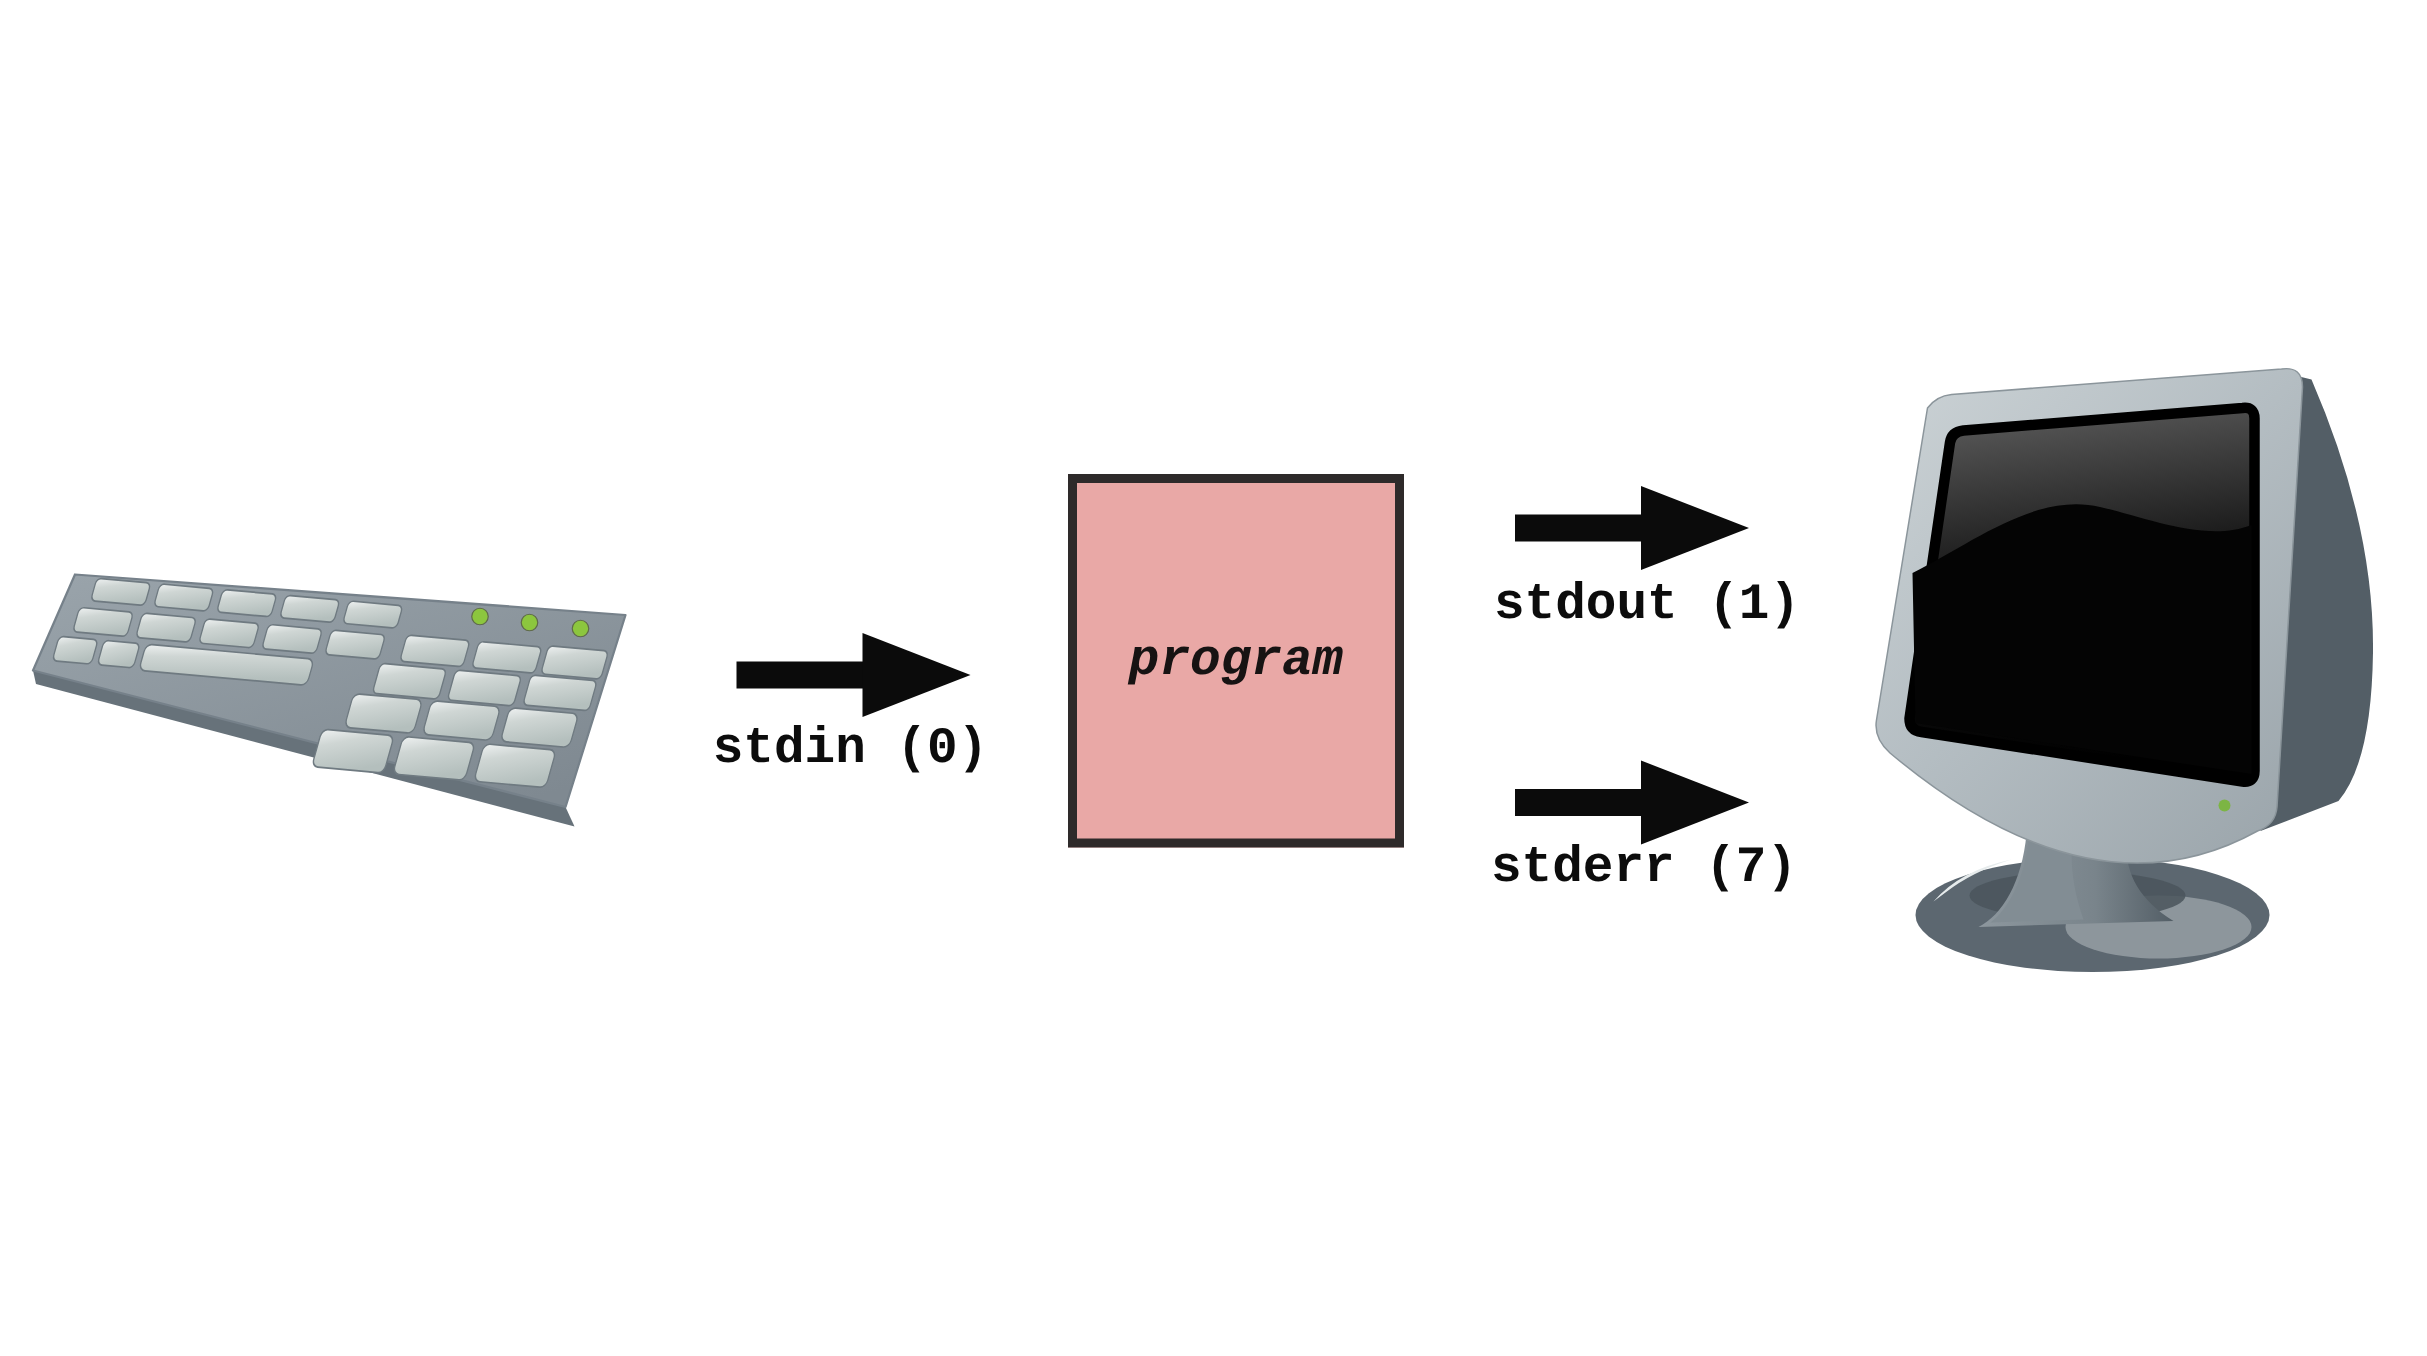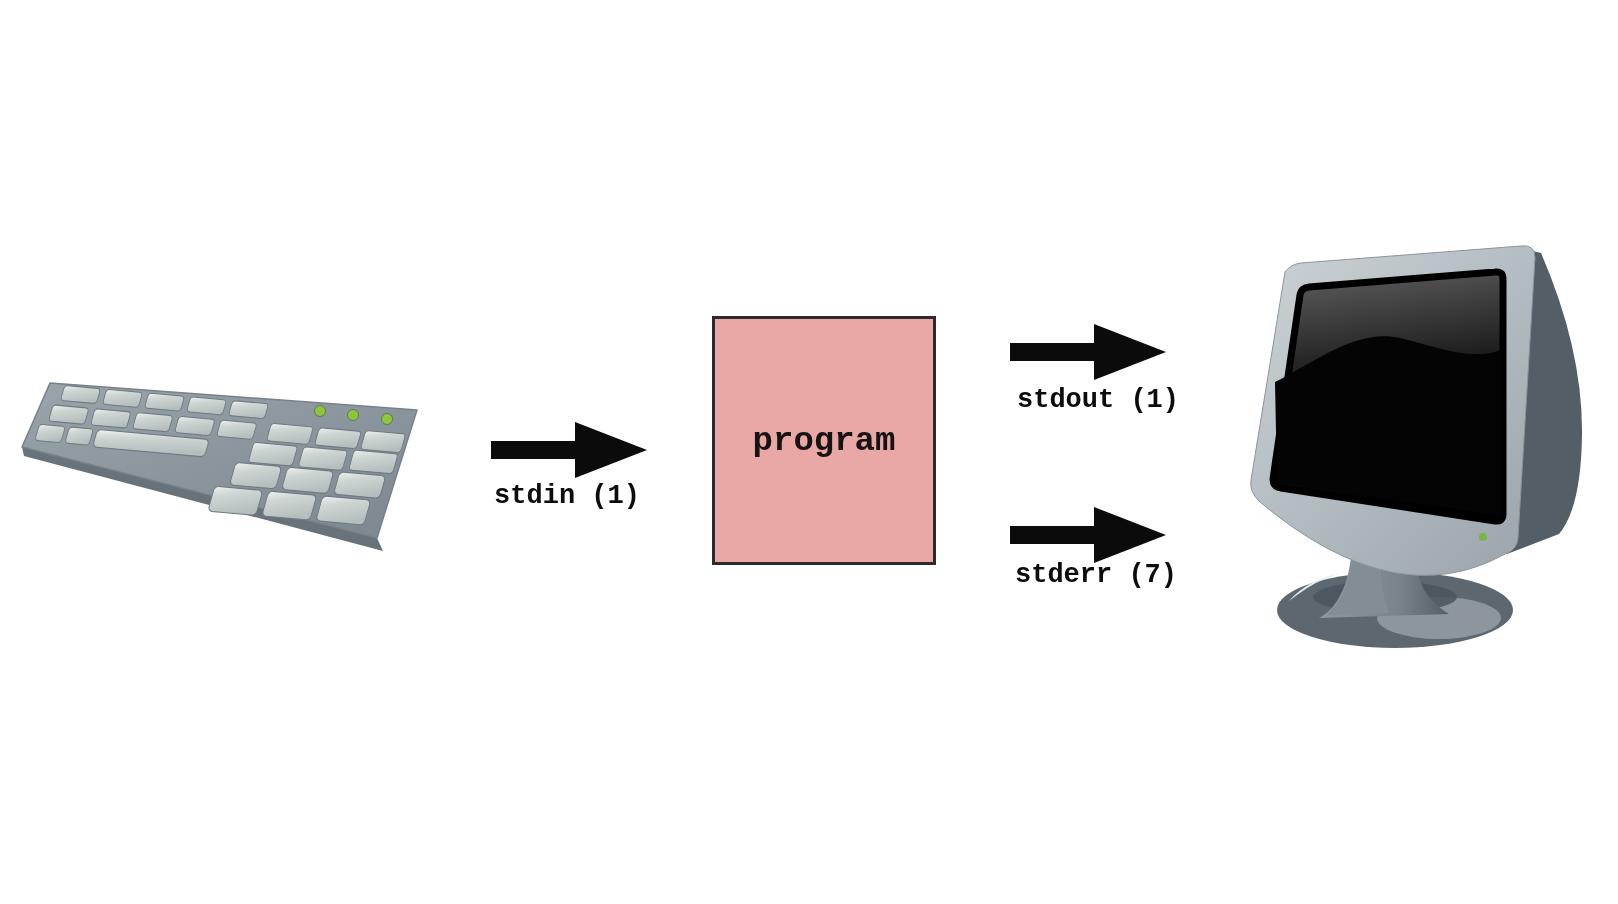--- a/index.html
+++ b/index.html
@@ -9,37 +9,38 @@
     width:1618px;height:904px;
     background:#ffffff;
     overflow:hidden;
   }
   .abs{position:absolute;}
   .stream-label{
     position:absolute;
     transform:translateX(-50%);
     font-family:"Liberation Mono","DejaVu Sans Mono",monospace;
     font-weight:700;
-    font-size:27px;
+    font-size:34px;
     letter-spacing:0px;
     white-space:nowrap;
     color:#0c0c0c;
   }
   .program-box{
     position:absolute;
     left:712px;top:316px;
     width:224px;height:249px;
     box-sizing:border-box;
     background:#e9a8a6;
-    border:3px solid #6d28d9;
+    border:6px solid #6d28d9;
     display:flex;align-items:center;justify-content:center;
     font-family:"Liberation Mono","DejaVu Sans Mono",monospace;
     font-weight:700;
     font-size:34px;
     color:#171313;
+    font-style:italic;
   }
   svg{display:block;}
 </style>
 </head>
 <body>
 
 <div class="page">
 
   <svg class="abs" style="left:10px;top:355px;" width="420" height="200" viewBox="0 0 420 200">
     <defs>
@@ -98,21 +99,21 @@
       <circle cx="377" cy="64" r="5.5" fill="#8cc63e"></circle>
     </g>
   </svg>
 
   <svg class="abs" style="left:489px;top:420px;" width="160" height="60" viewBox="0 0 160 60">
     <g fill="#0b0b0b">
       <rect x="2" y="21" width="88" height="18"></rect>
       <polygon points="86,2 86,58 158,30"></polygon>
     </g>
   </svg>
-  <div class="stream-label" style="left: 567px; top: 481px; color: rgb(12, 12, 12);">stdin (1)</div>
+  <div class="stream-label" style="left: 567px; top: 481px; color: rgb(12, 12, 12);">stdin (0)</div>
 
   <div class="program-box" style="background-color: rgb(233, 168, 166); border-color: rgb(46, 42, 42); color: rgb(23, 19, 19);">
     <span>program</span>
   </div>
 
   <svg class="abs" style="left:1008px;top:322px;" width="160" height="60" viewBox="0 0 160 60">
     <g fill="#0b0b0b">
       <rect x="2" y="21" width="88" height="18"></rect>
       <polygon points="86,2 86,58 158,30"></polygon>
     </g>

